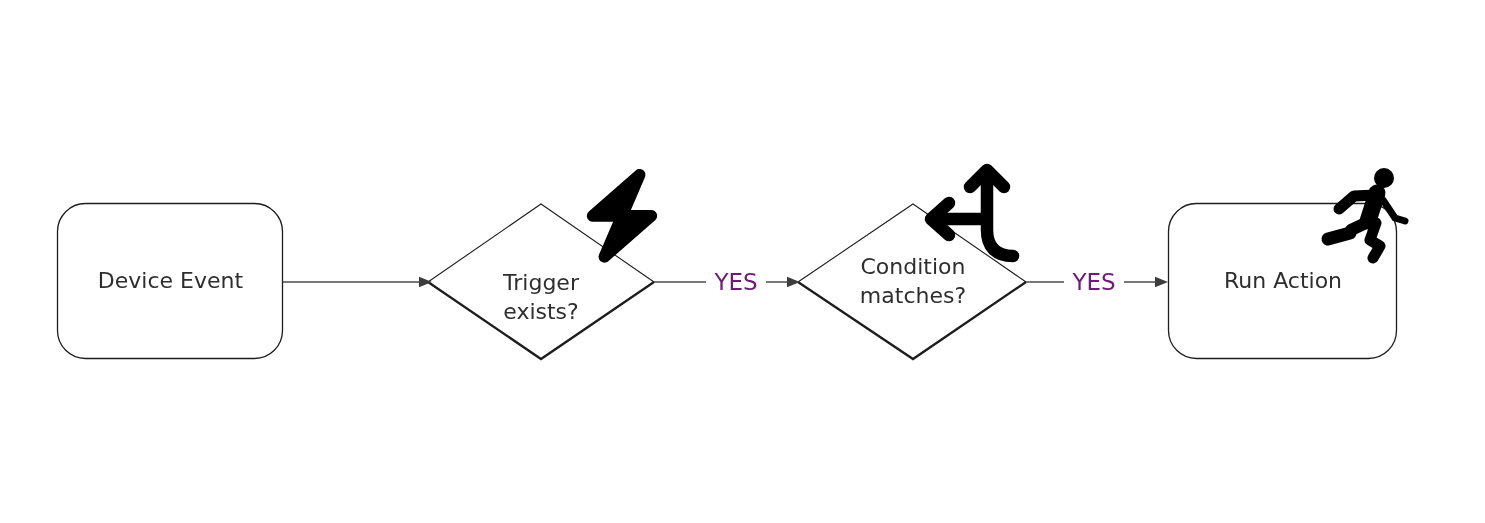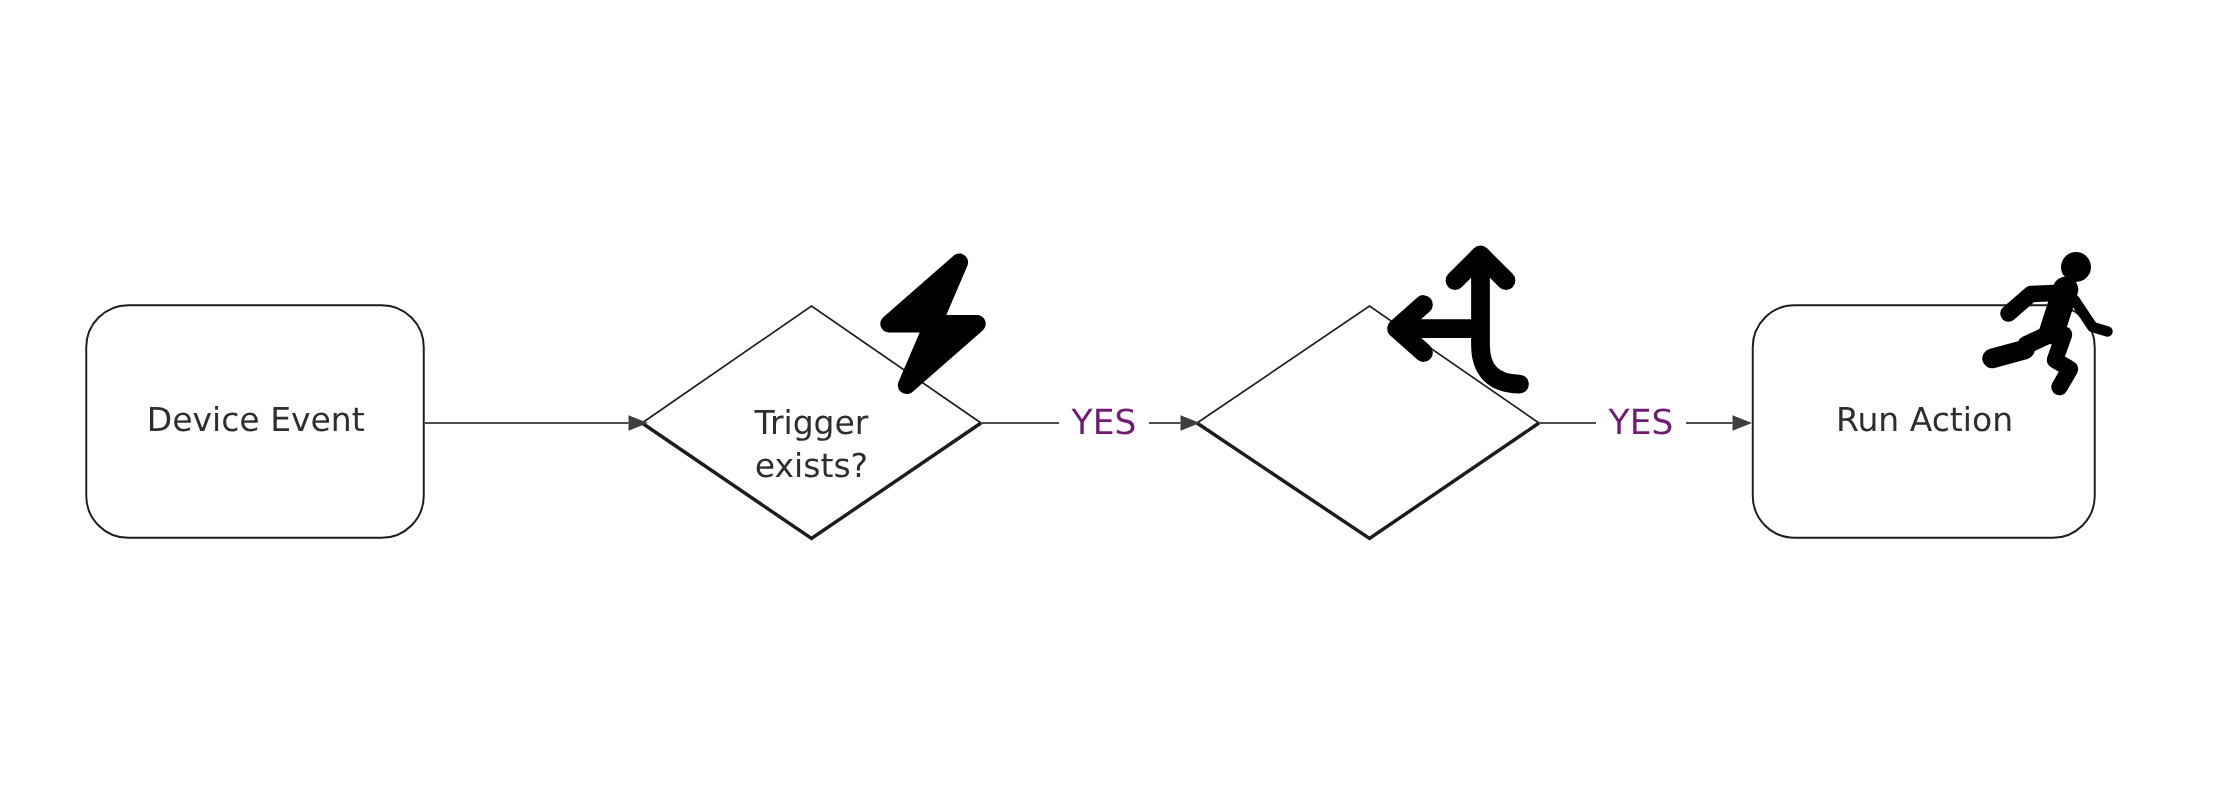--- a/index.html
+++ b/index.html
@@ -90,20 +90,21 @@
       <path d="M52 58 L33 67" fill="none" stroke="#000000" stroke-width="12" stroke-linecap="round"></path>
       <path d="M10 76 L32 70" fill="none" stroke="#000000" stroke-width="13" stroke-linecap="round"></path>
       <path d="M58 60 L52 77 L62 83 L55 95" fill="none" stroke="#000000" stroke-width="11" stroke-linecap="round" stroke-linejoin="round"></path>
     </g>
   </svg>
 
   <div class="node-label" style="left:58px; top:204px; width:225px; height:154px;">Device Event</div>
 
   <div class="node-label" style="left:471px; top:220px; width:140px; height:154px;">Trigger exists?</div>
 
+  <div class="node-label" style="left:843px; top:204px; width:140px; height:154px;">Condition matches?</div>
 
   <div class="node-label" style="left:1169px; top:204px; width:228px; height:154px;">Run Action</div>
 
   <div class="edge-label" style="left:706px; top:268px; width:52px; height:28px;">YES</div>
 
   <div class="edge-label" style="left:1064px; top:268px; width:52px; height:28px;">YES</div>
 
 </div>
 
 </body></html>

